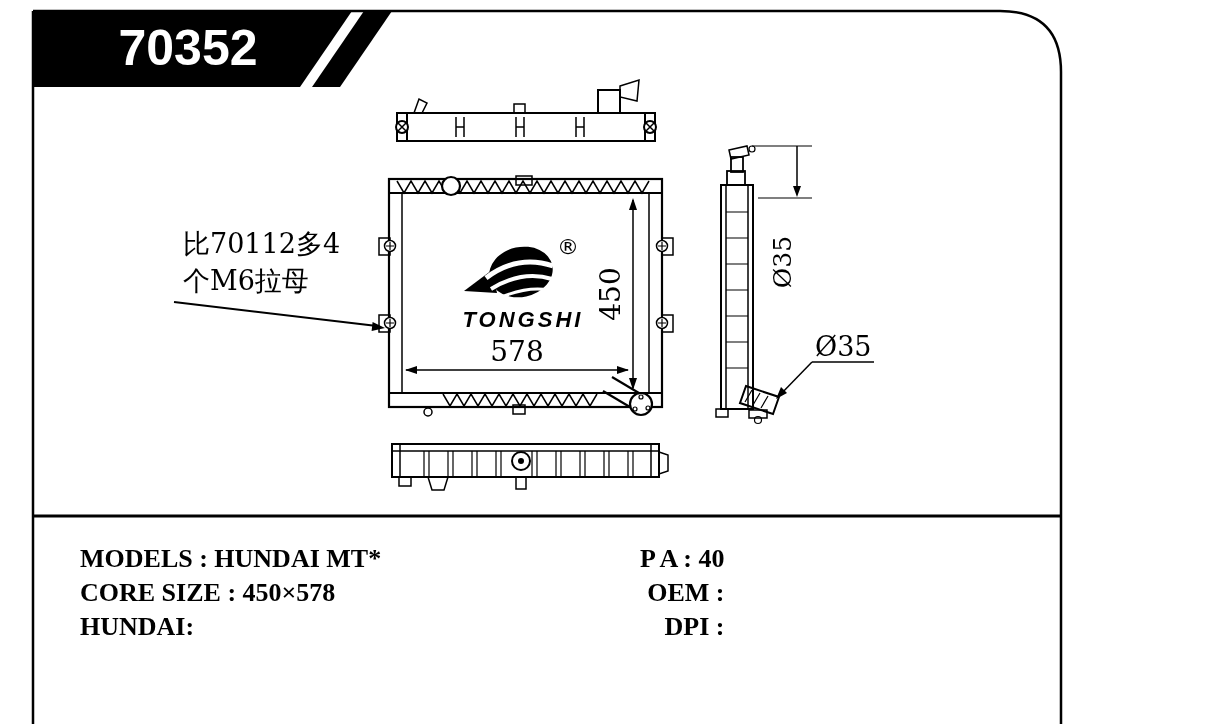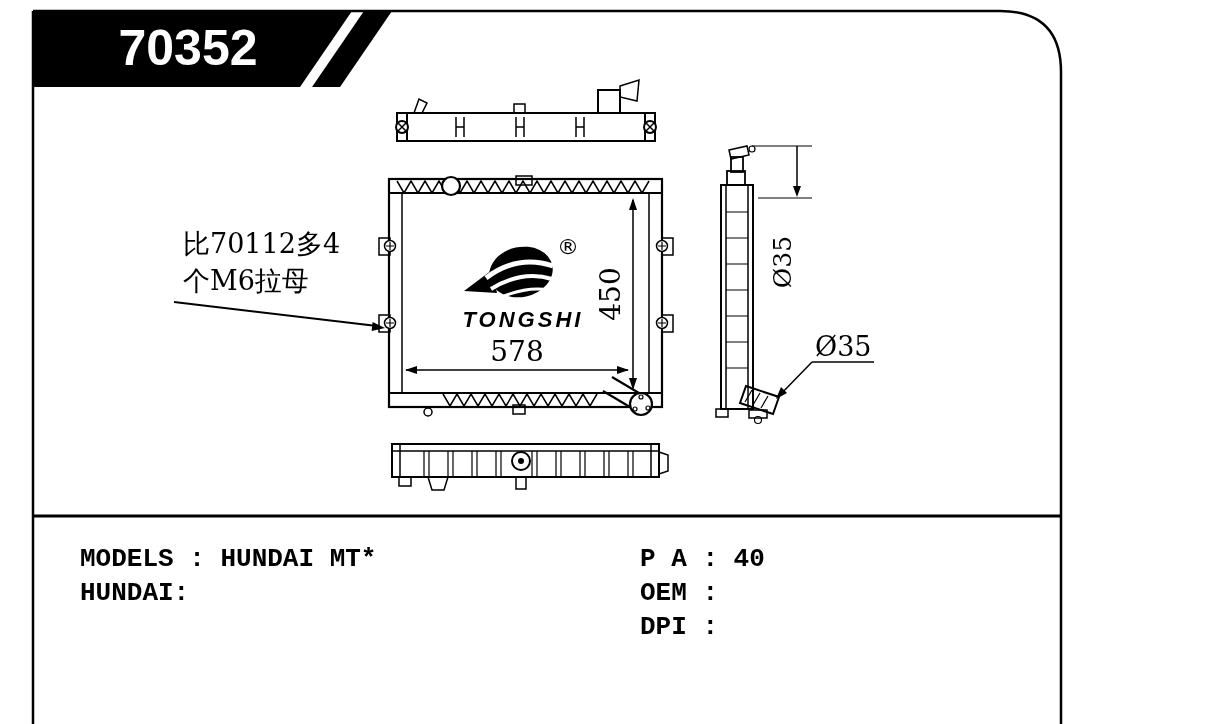--- a/index.html
+++ b/index.html
@@ -7,23 +7,23 @@
   .page{
     position:relative;
     width:1223px;height:724px;
     background:#fff;
     overflow:hidden;
     font-family:"DejaVu Sans", sans-serif;
     color:#000;
   }
   .page svg{position:absolute;left:0;top:0;}
   .specs-left{position:absolute;left:80px;top:542px;}
-  .specs-right{position:absolute;left:640px;top:542px;}
+  .specs-right{position:absolute;left:640px;top:542px;text-align:right;}
   .spec-line{
-    font-family:Liberation Mono, monospace;
+    font-family:Liberation Serif, serif;
     font-weight:700;
     font-size:26px;
     line-height:34px;
     color:#000;
     white-space:pre;
   }
 </style>
 </head>
 <body>
 
@@ -193,20 +193,21 @@
       <text x="183" y="253" fill="#000" font-family="DejaVu Serif, serif" font-size="27">比70112多4</text>
       <text x="183" y="290" fill="#000" font-family="DejaVu Serif, serif" font-size="27">个M6拉母</text>
       <line x1="174" y1="302" x2="377" y2="326" stroke="#000" stroke-width="2"></line>
       <polygon points="385,328 371.6,331 372.6,322" fill="#000"></polygon>
     </g>
 
   </svg>
 
   <div class="specs-left">
     <div class="spec-line">MODELS : HUNDAI MT*</div>
+    <div class="spec-line">CORE SIZE : 450×578</div>
     <div class="spec-line">HUNDAI:</div>
   </div>
 
   <div class="specs-right">
     <div class="spec-line">P A : 40</div>
     <div class="spec-line">OEM :</div>
     <div class="spec-line">DPI :</div>
   </div>
 
 </div>

